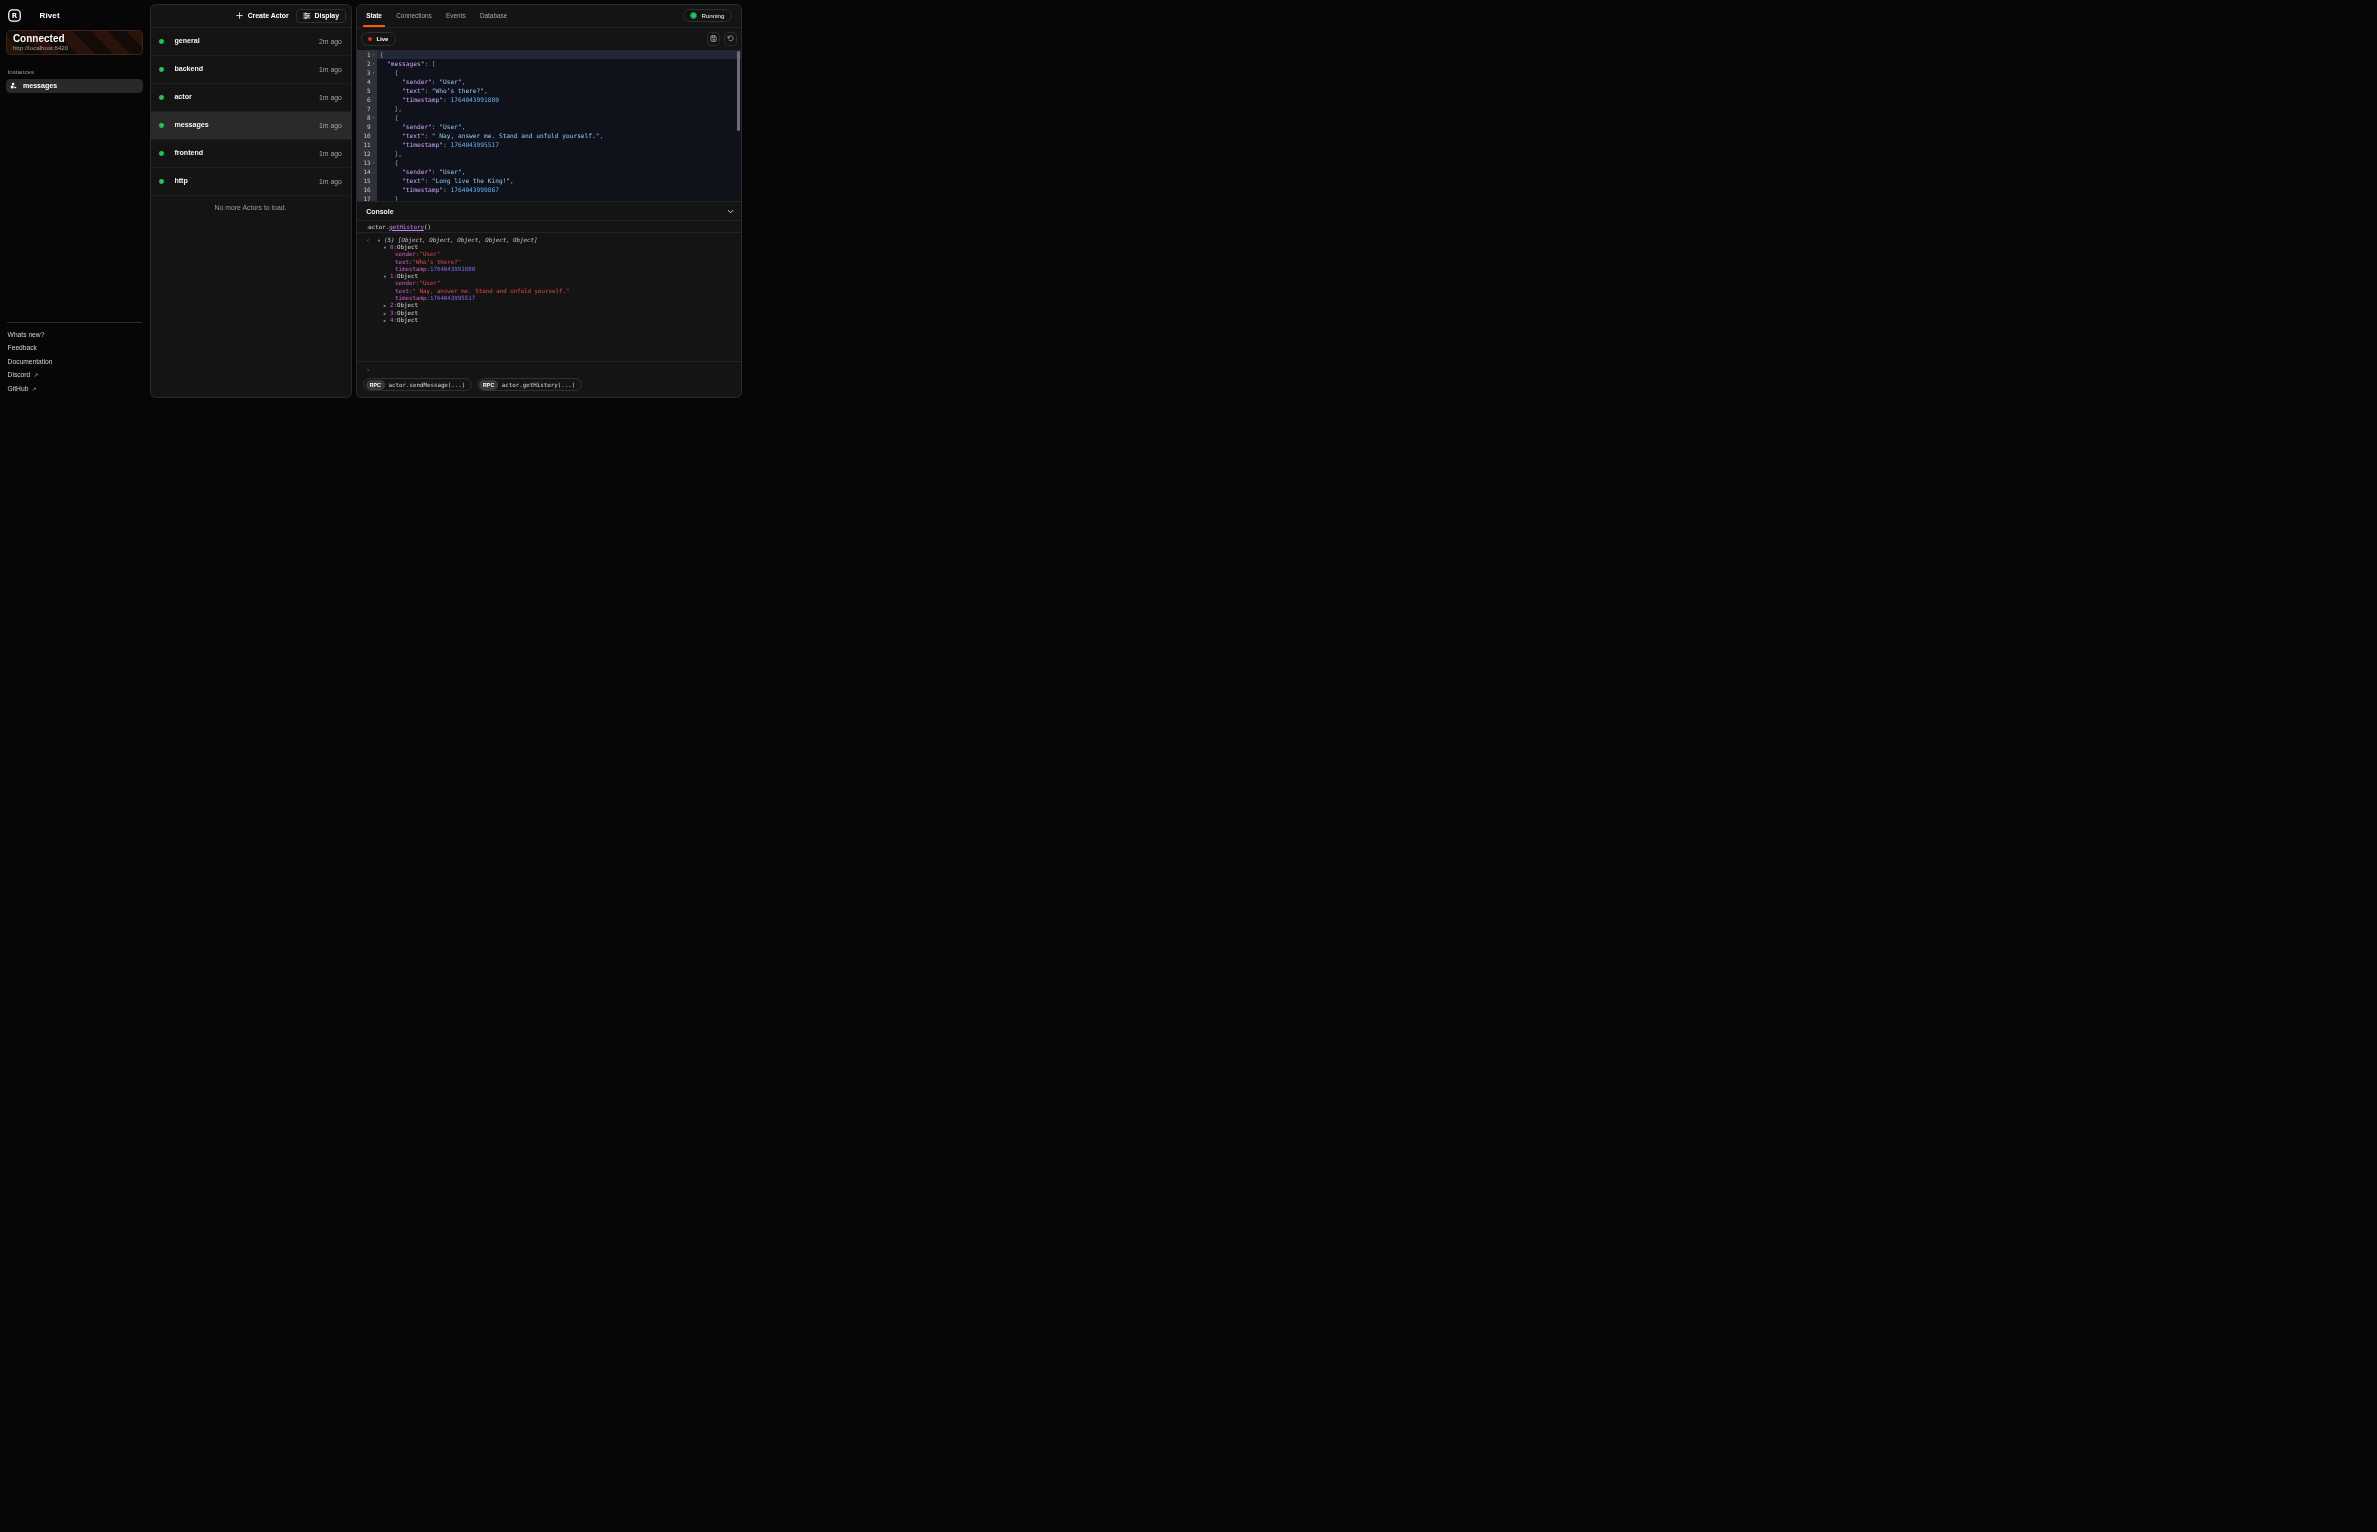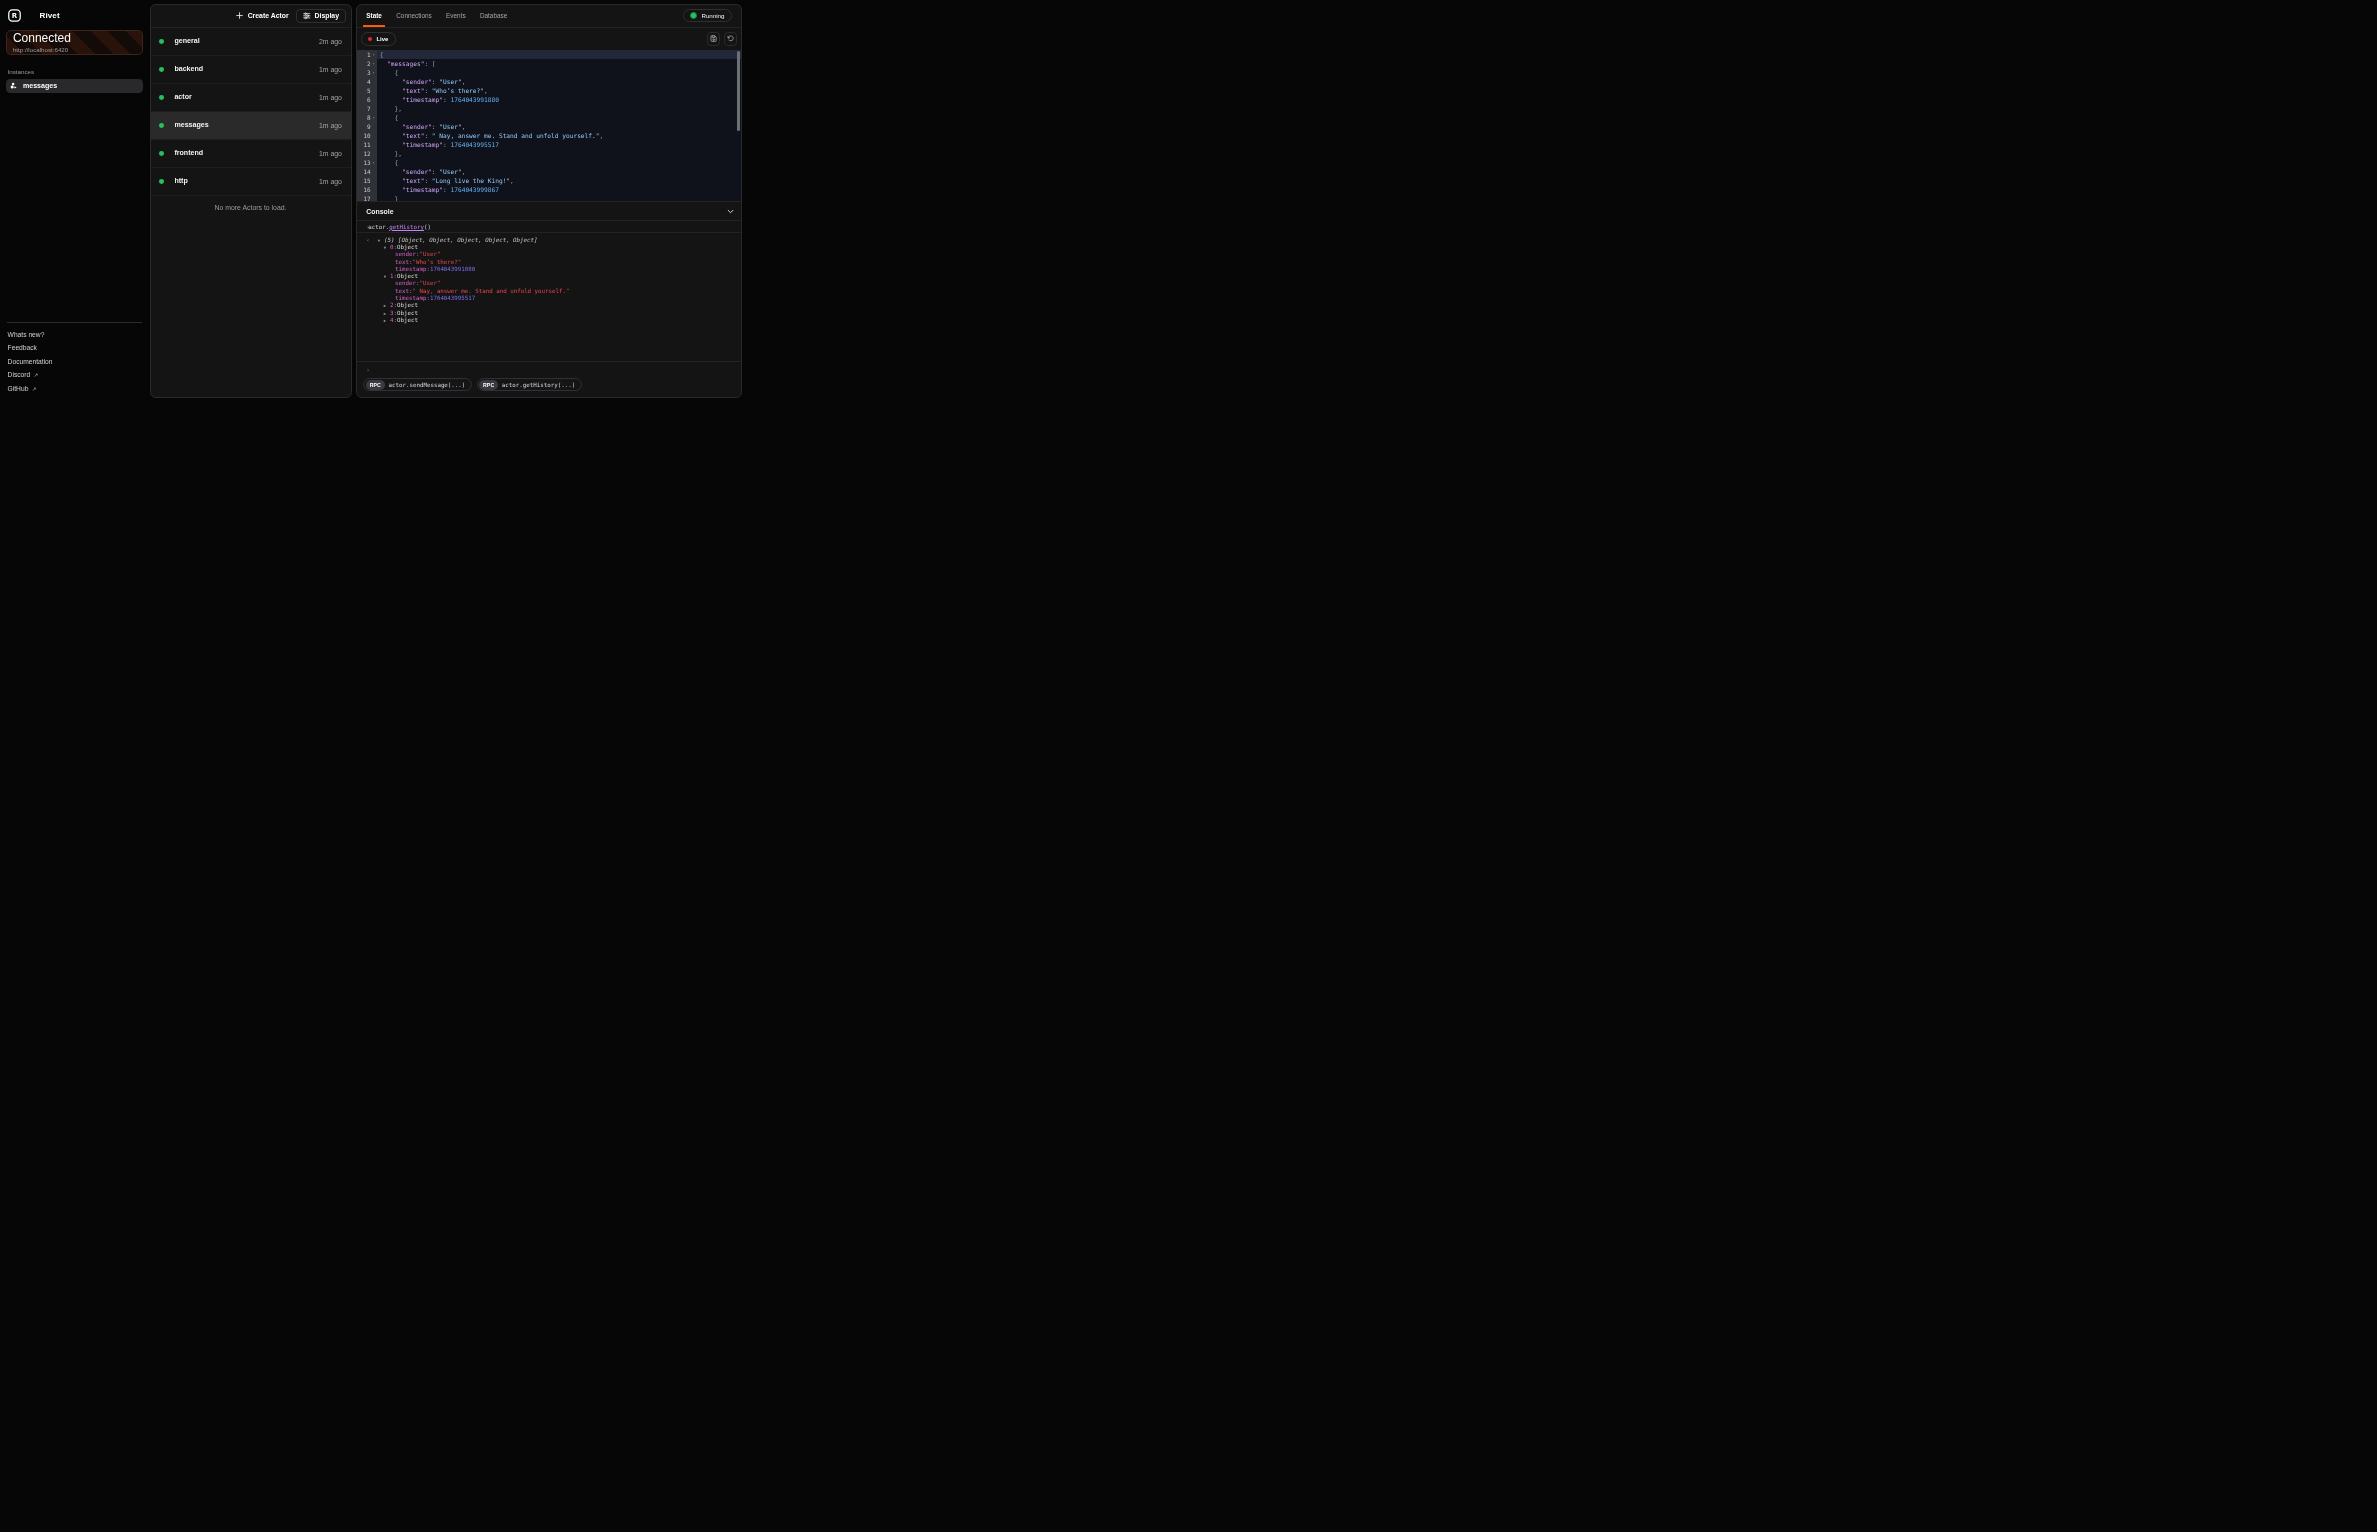--- a/index.html
+++ b/index.html
@@ -9,21 +9,21 @@
   .mono { font-family:"DejaVu Sans Mono", monospace; }
 
   
   .sidebar { width:149px; padding:5.7px 5.7px 4.8px; display:flex; flex-direction:column; }
   .brand-row { display:flex; align-items:center; gap:19px; padding:2.9px 1.9px 1.9px; }
   .brand-mark { width:13px; height:13px; }
   .brand-name { font-size:8px; font-weight:700; color:#fff; letter-spacing:0.1px; }
   .conn-card { margin-top:6.2px; height:25px; border:0.5px solid #3b261e; border-radius:4.8px;
     padding:4.3px 6.2px; display:flex; flex-direction:column; justify-content:center; gap:0.5px;
     background:repeating-linear-gradient(45deg, rgba(126,48,22,.20) 0 12.4px, rgba(0,0,0,0) 12.4px 25px), #130b08; }
-  .conn-status { font-size:12px; color:#fafafa; }
+  .conn-status { font-size:10px; color:#fafafa;font-weight:bold; }
   .conn-url { font-size:6.2px; color:#9c9c9c; }
   .instances-label { margin-top:13px; padding-left:1.9px; font-size:6.2px; color:#9c9c9c; }
   .instance-item { margin-top:4.3px; height:13.8px; background:#29292b; border-radius:4.3px;
     display:flex; align-items:center; gap:4.8px; padding:0 4.8px; cursor:pointer; }
   .instance-item svg { width:7.6px; height:7.6px; }
   .instance-name { font-size:7.1px; font-weight:600; color:#fafafa; }
   .side-spacer { flex:1; }
   .side-divider { border-top:0.5px solid #2b2b2d; margin:0 1px; }
   .footer-links { padding:4.8px 1.9px 1.9px; display:flex; flex-direction:column; }
   .footer-link { height:13.6px; display:flex; align-items:center; gap:3.3px; font-size:6.7px;

